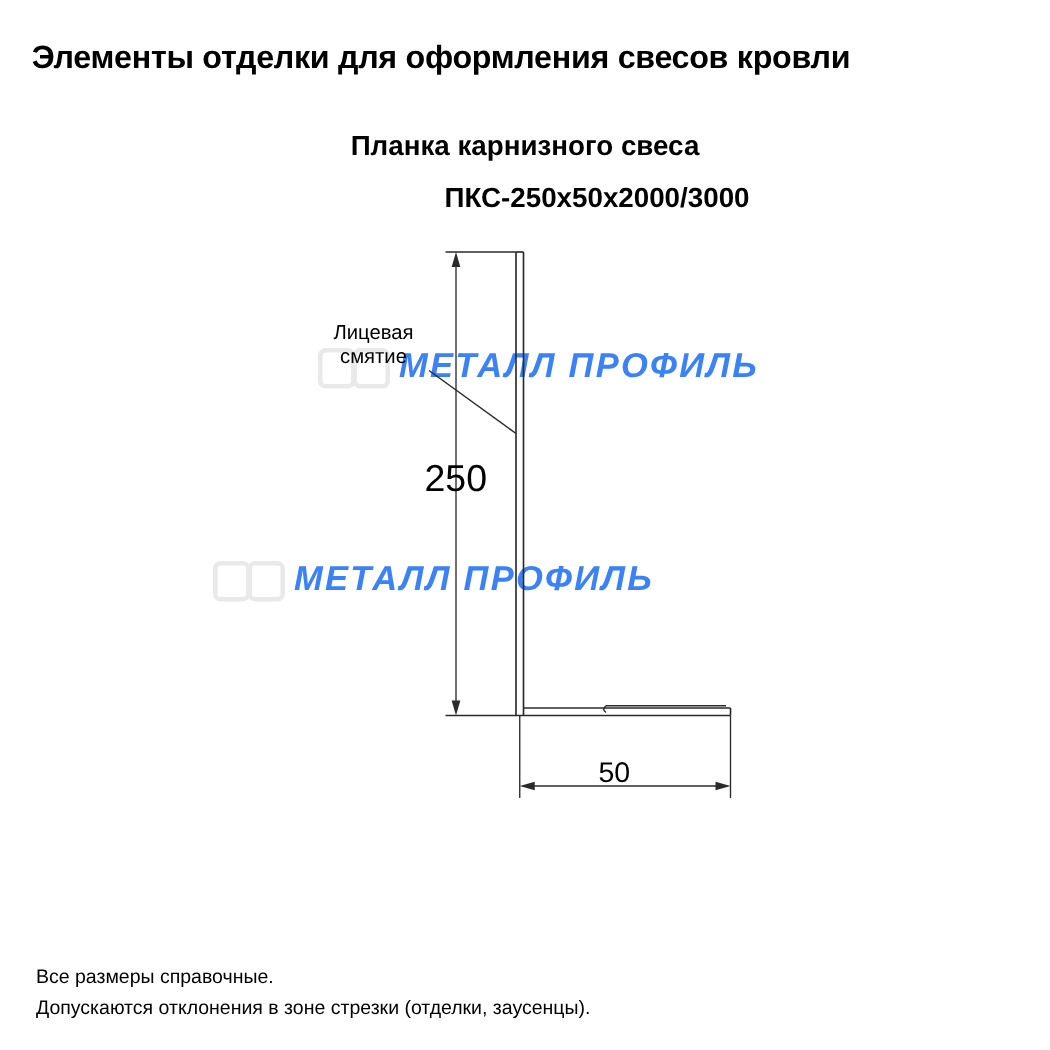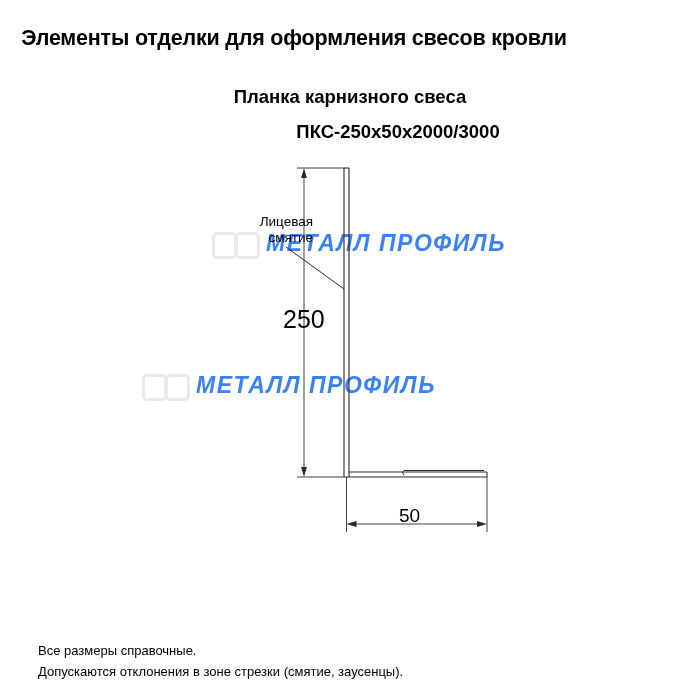--- a/index.html
+++ b/index.html
@@ -93,23 +93,23 @@
   
   .drawing {
     position: absolute;
     top: 0;
     left: 0;
   }
 
   .label-face {
     position: absolute;
     top: 214px;
-    left: 217px;
+    left: 201px;
     width: 96px;
-    text-align: right;
+    text-align: center;
     font-size: 13.5px;
     line-height: 16px;
     color: #000000;
   }
 
   .dim-250 {
     position: absolute;
     top: 305px;
     left: 283px;
     font-size: 25px;
@@ -125,21 +125,20 @@
   }
 
   
   .footer {
     position: absolute;
     left: 24px;
     bottom: 18px;
     font-size: 13px;
     line-height: 21px;
     color: #000000;
-    margin-left: 14px;
   }
 </style>
 </head>
 <body>
 
 <div class="page">
 
   <div class="main-title">Элементы отделки для оформления свесов кровли</div>
   <div class="sub-title">Планка карнизного свеса</div>
   <div class="sub-title-2">ПКС-250х50х2000/3000</div>
@@ -198,16 +197,16 @@
   <div class="label-face">
     <span>Лицевая</span><br>
     <span>смятие</span>
   </div>
 
   <div class="dim-250">250</div>
   <div class="dim-50">50</div>
 
   <div class="footer">
     <div>Все размеры справочные.</div>
-    <div>Допускаются отклонения в зоне стрезки (смятие, заусенцы).</div>
+    <div>Допускаются отклонения в зоне стрезки (отделки, заусенцы).</div>
   </div>
 
 </div>
 
 </body></html>

